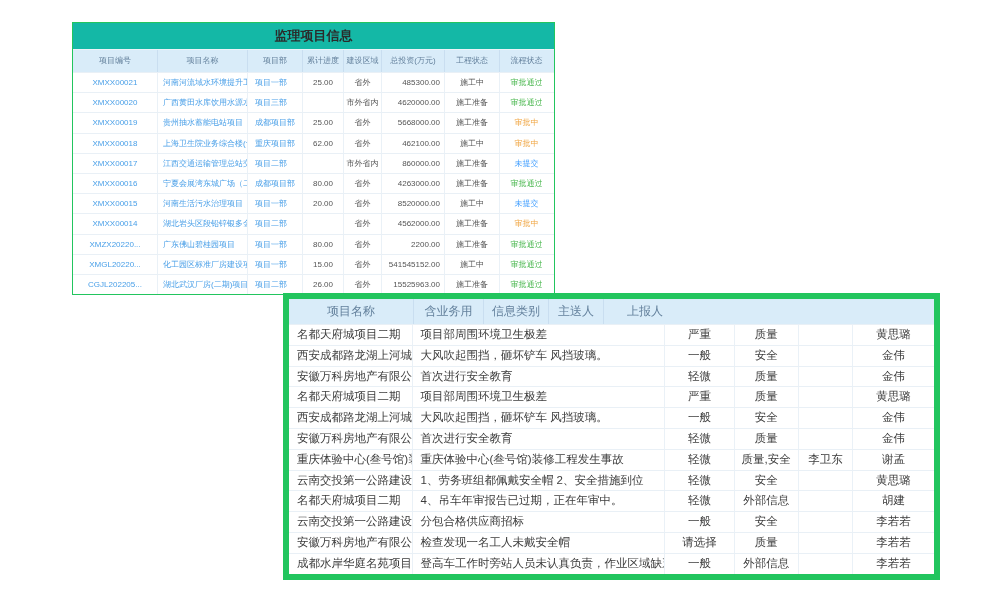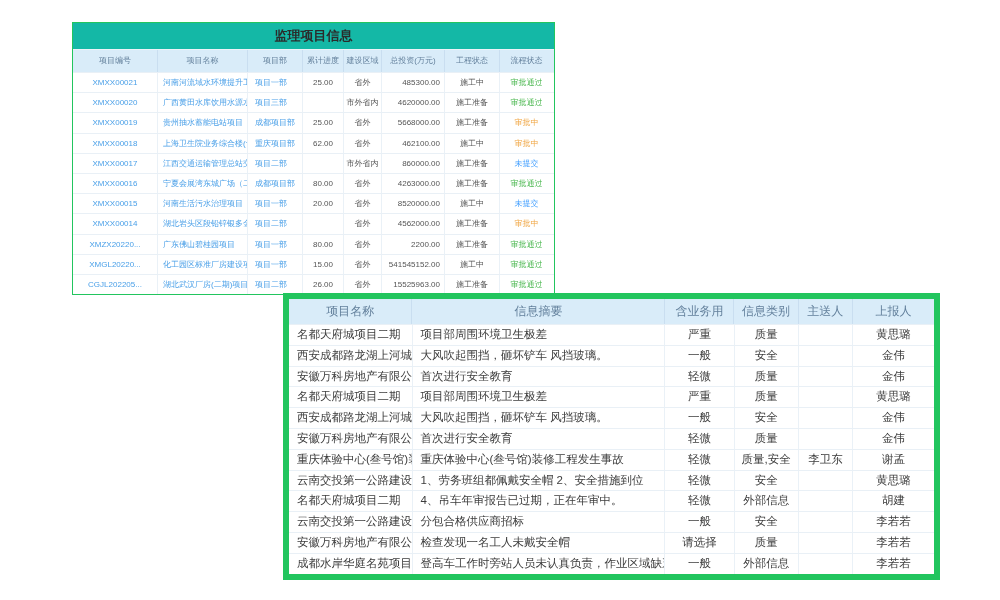--- a/index.html
+++ b/index.html
@@ -184,21 +184,20 @@
           <div class="td c5">15525963.00</div>
           <div class="td c6">施工准备</div>
           <div class="td c7" style="color: rgb(68, 181, 73);">审批通过</div>
         </div>
       </div>
   </section>
 
   <section class="tbl t2">
     <div class="thead">
         <div class="th c0">项目名称</div>
-        <div class="th c1">信息摘要</div>
         <div class="th c2">含业务用</div>
         <div class="th c3">信息类别</div>
         <div class="th c4">主送人</div>
         <div class="th c5">上报人</div>
       </div>
     <div class="tbody">
         <div class="tr">
           <div class="td c0 link">名都天府城项目二期</div>
           <div class="td c1 link">项目部周围环境卫生极差</div>
           <div class="td c2">严重</div>

